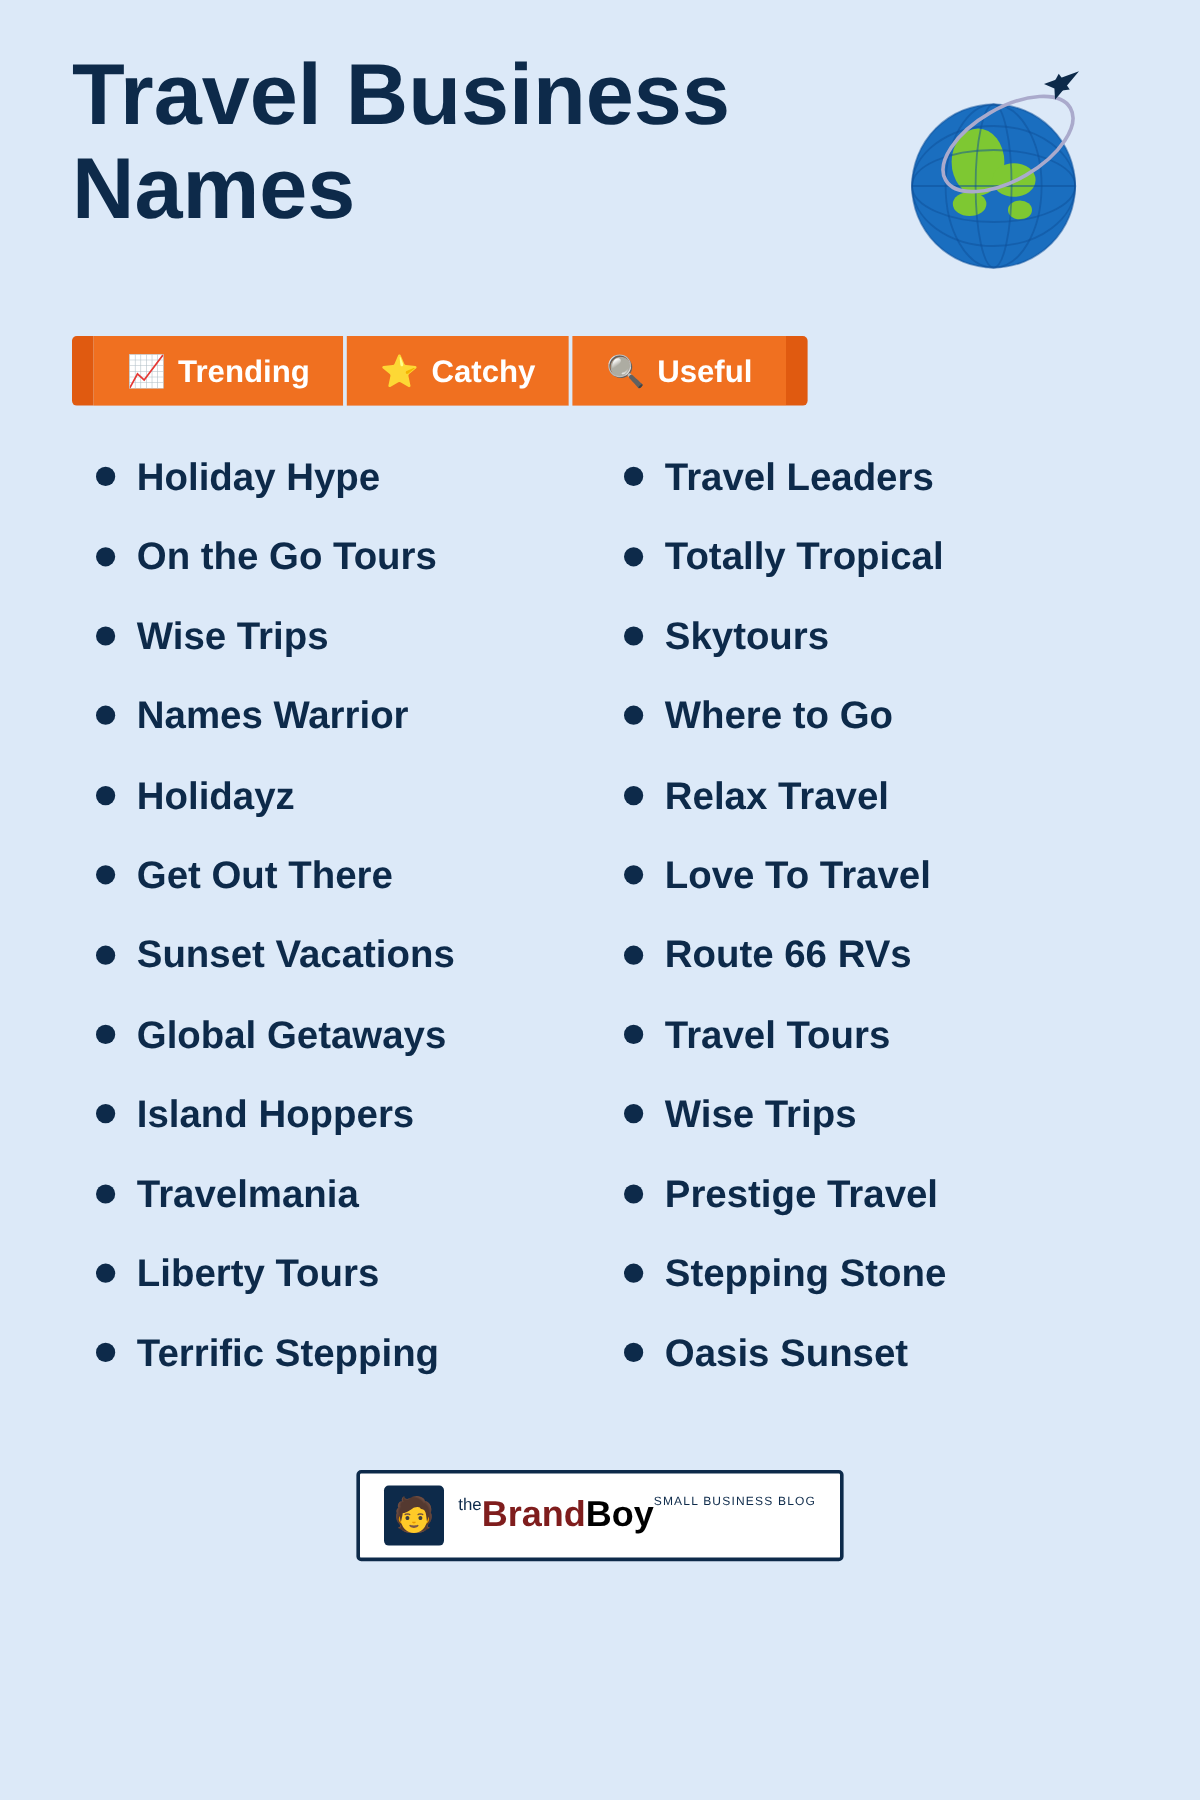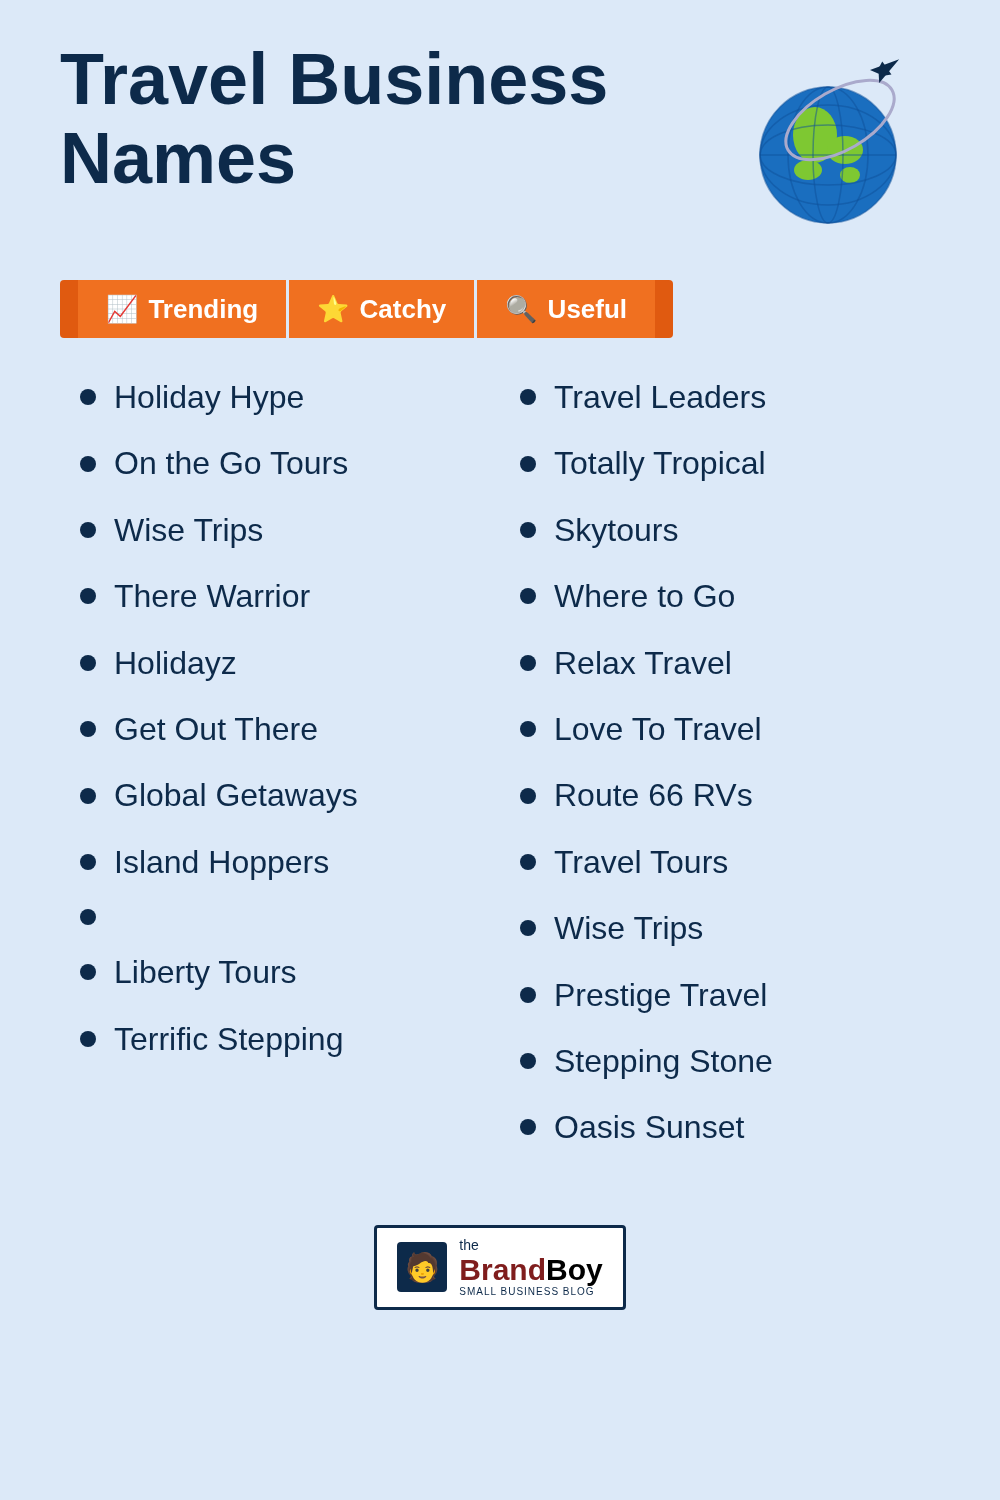--- a/index.html
+++ b/index.html
@@ -120,21 +120,21 @@
     .bullet {
       width: 16px;
       height: 16px;
       background-color: #0d2a4a;
       border-radius: 50%;
       flex-shrink: 0;
     }
 
     .item-text {
       font-size: 32px;
-      font-weight: 400;
+      font-weight: 700;
       color: #0d2a4a;
       font-family: Arial Black, Arial, sans-serif;
       line-height: 1.2;
     }
 
     
     .footer {
       display: flex;
       justify-content: center;
       align-items: center;
@@ -159,21 +159,21 @@
       border-radius: 4px;
       display: flex;
       align-items: center;
       justify-content: center;
       color: white;
       font-size: 28px;
     }
 
     .logo-text-block {
       display: flex;
-      flex-direction: column;
+      flex-direction: row;
       line-height: 1.1;
     }
 
     .logo-the {
       font-size: 14px;
       color: #0d2a4a;
       font-family: Arial, sans-serif;
     }
 
     .logo-brand {
@@ -264,40 +264,45 @@
         <div class="list-item">
       <div class="bullet"></div>
       <span class="item-text">On the Go Tours</span>
     </div>
         <div class="list-item">
       <div class="bullet"></div>
       <span class="item-text">Wise Trips</span>
     </div>
         <div class="list-item">
       <div class="bullet"></div>
-      <span class="item-text">There Warrior</span>
+      <span class="item-text">Names Warrior</span>
     </div>
         <div class="list-item">
       <div class="bullet"></div>
       <span class="item-text">Holidayz</span>
     </div>
         <div class="list-item">
       <div class="bullet"></div>
       <span class="item-text">Get Out There</span>
     </div>
         <div class="list-item">
       <div class="bullet"></div>
+      <span class="item-text">Sunset Vacations</span>
+    </div>
+        <div class="list-item">
+      <div class="bullet"></div>
       <span class="item-text">Global Getaways</span>
     </div>
         <div class="list-item">
       <div class="bullet"></div>
       <span class="item-text">Island Hoppers</span>
     </div>
         <div class="list-item">
       <div class="bullet"></div>
+      <span class="item-text">Travelmania</span>
     </div>
         <div class="list-item">
       <div class="bullet"></div>
       <span class="item-text">Liberty Tours</span>
     </div>
         <div class="list-item">
       <div class="bullet"></div>
       <span class="item-text">Terrific Stepping</span>
     </div>
       </div>

